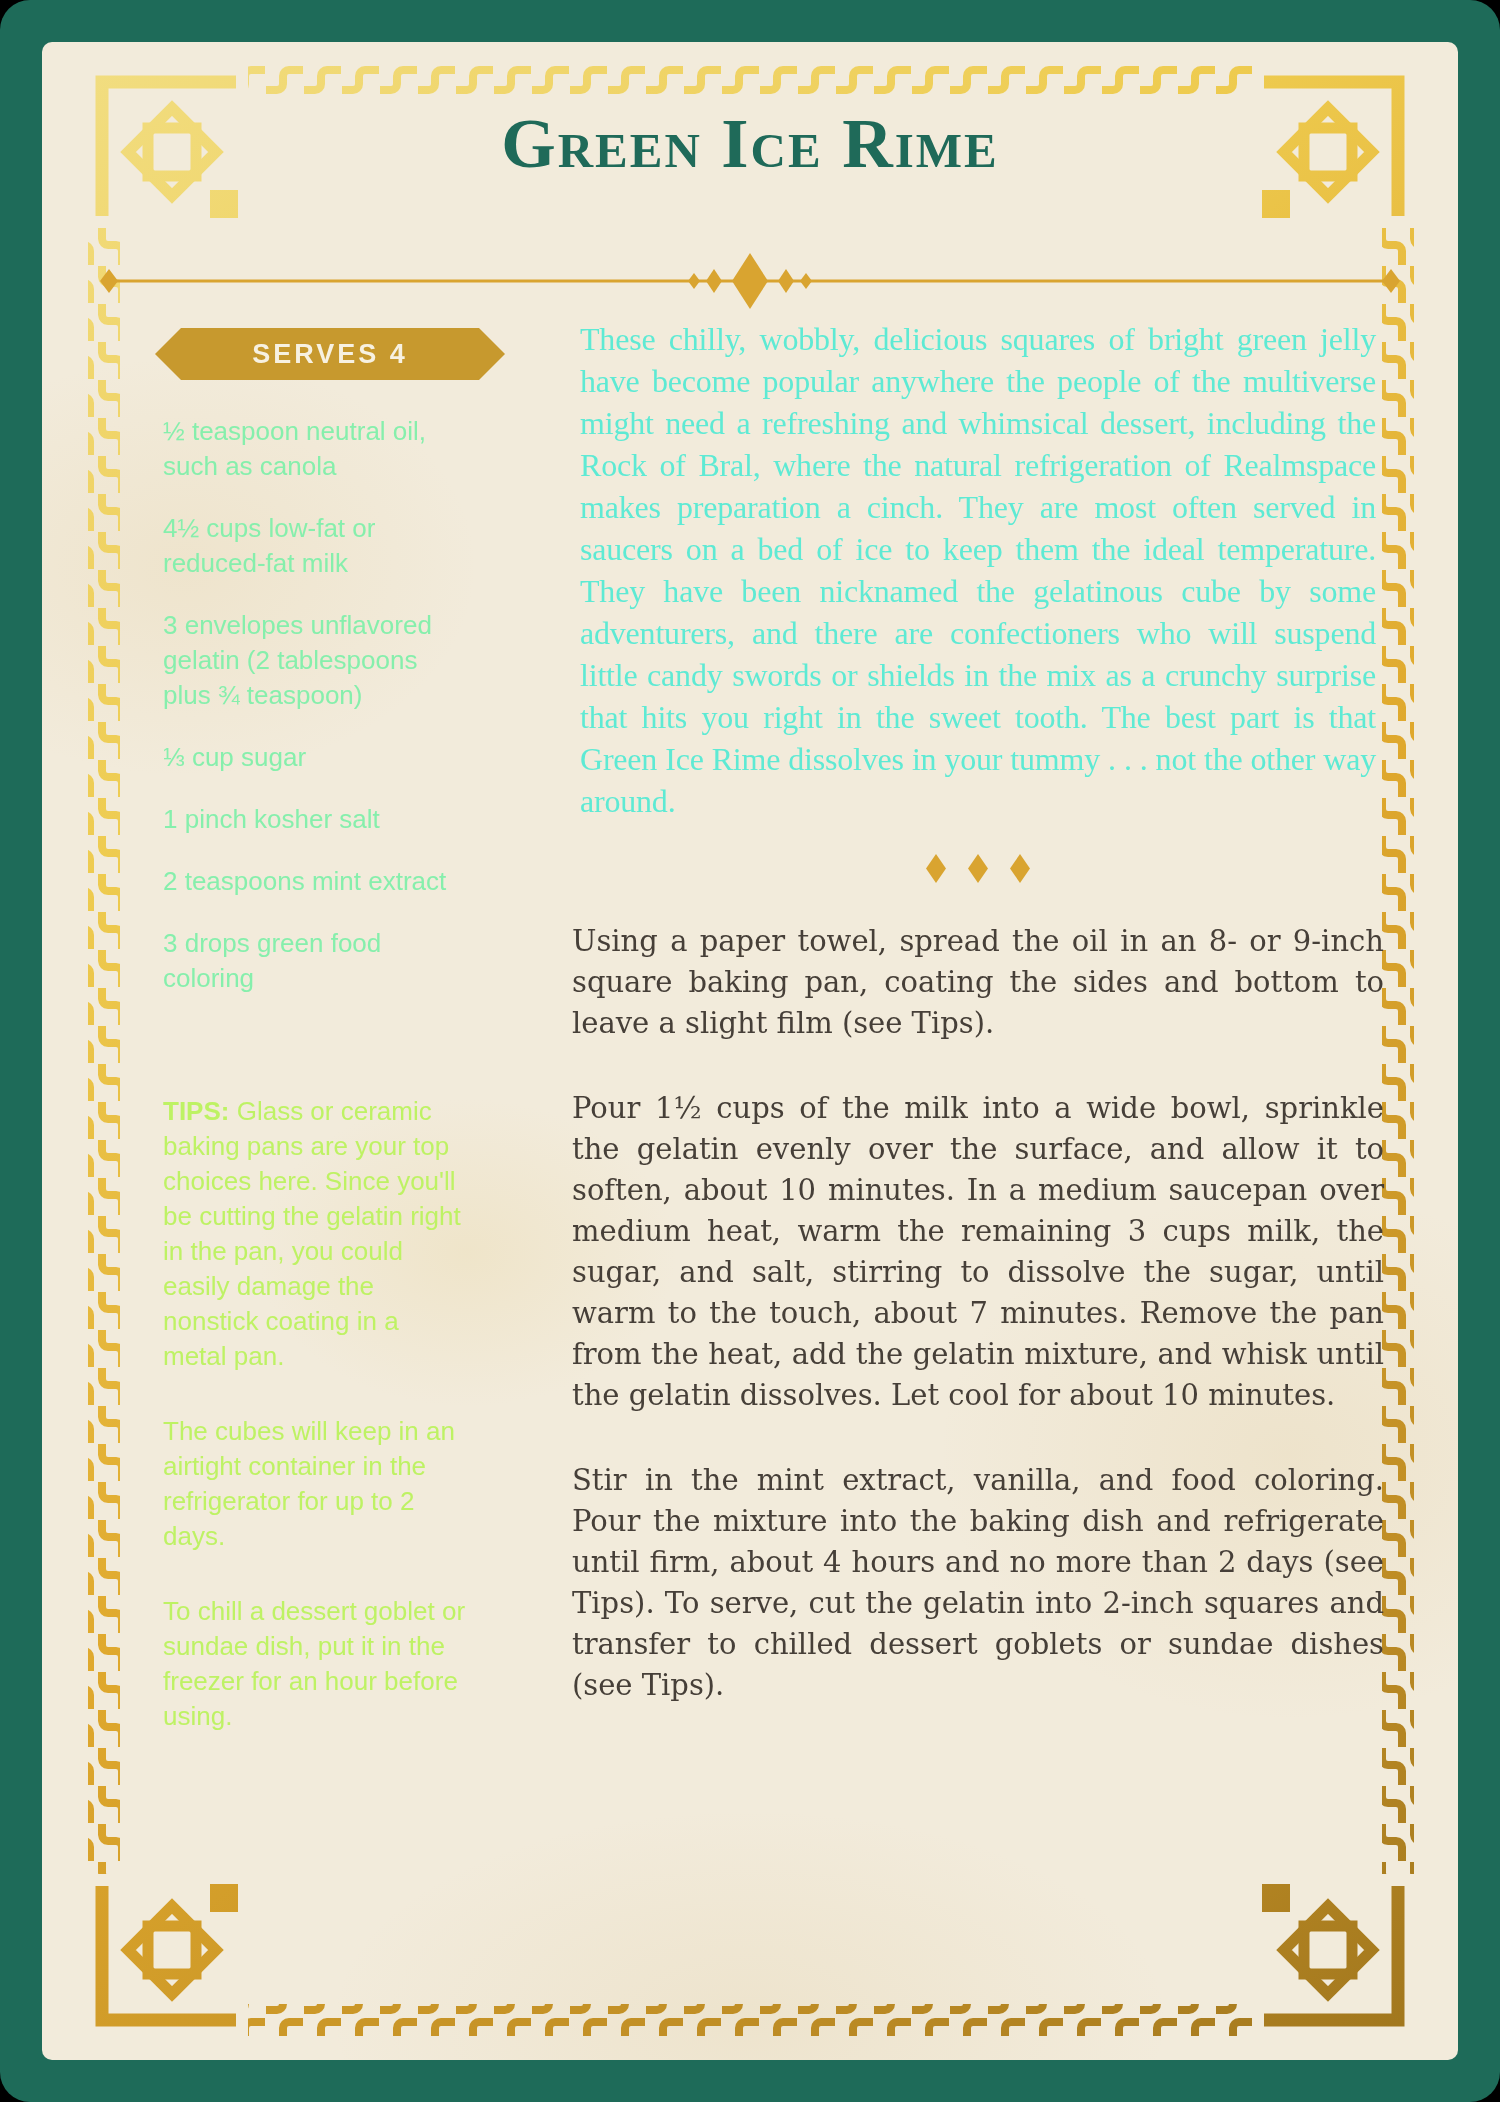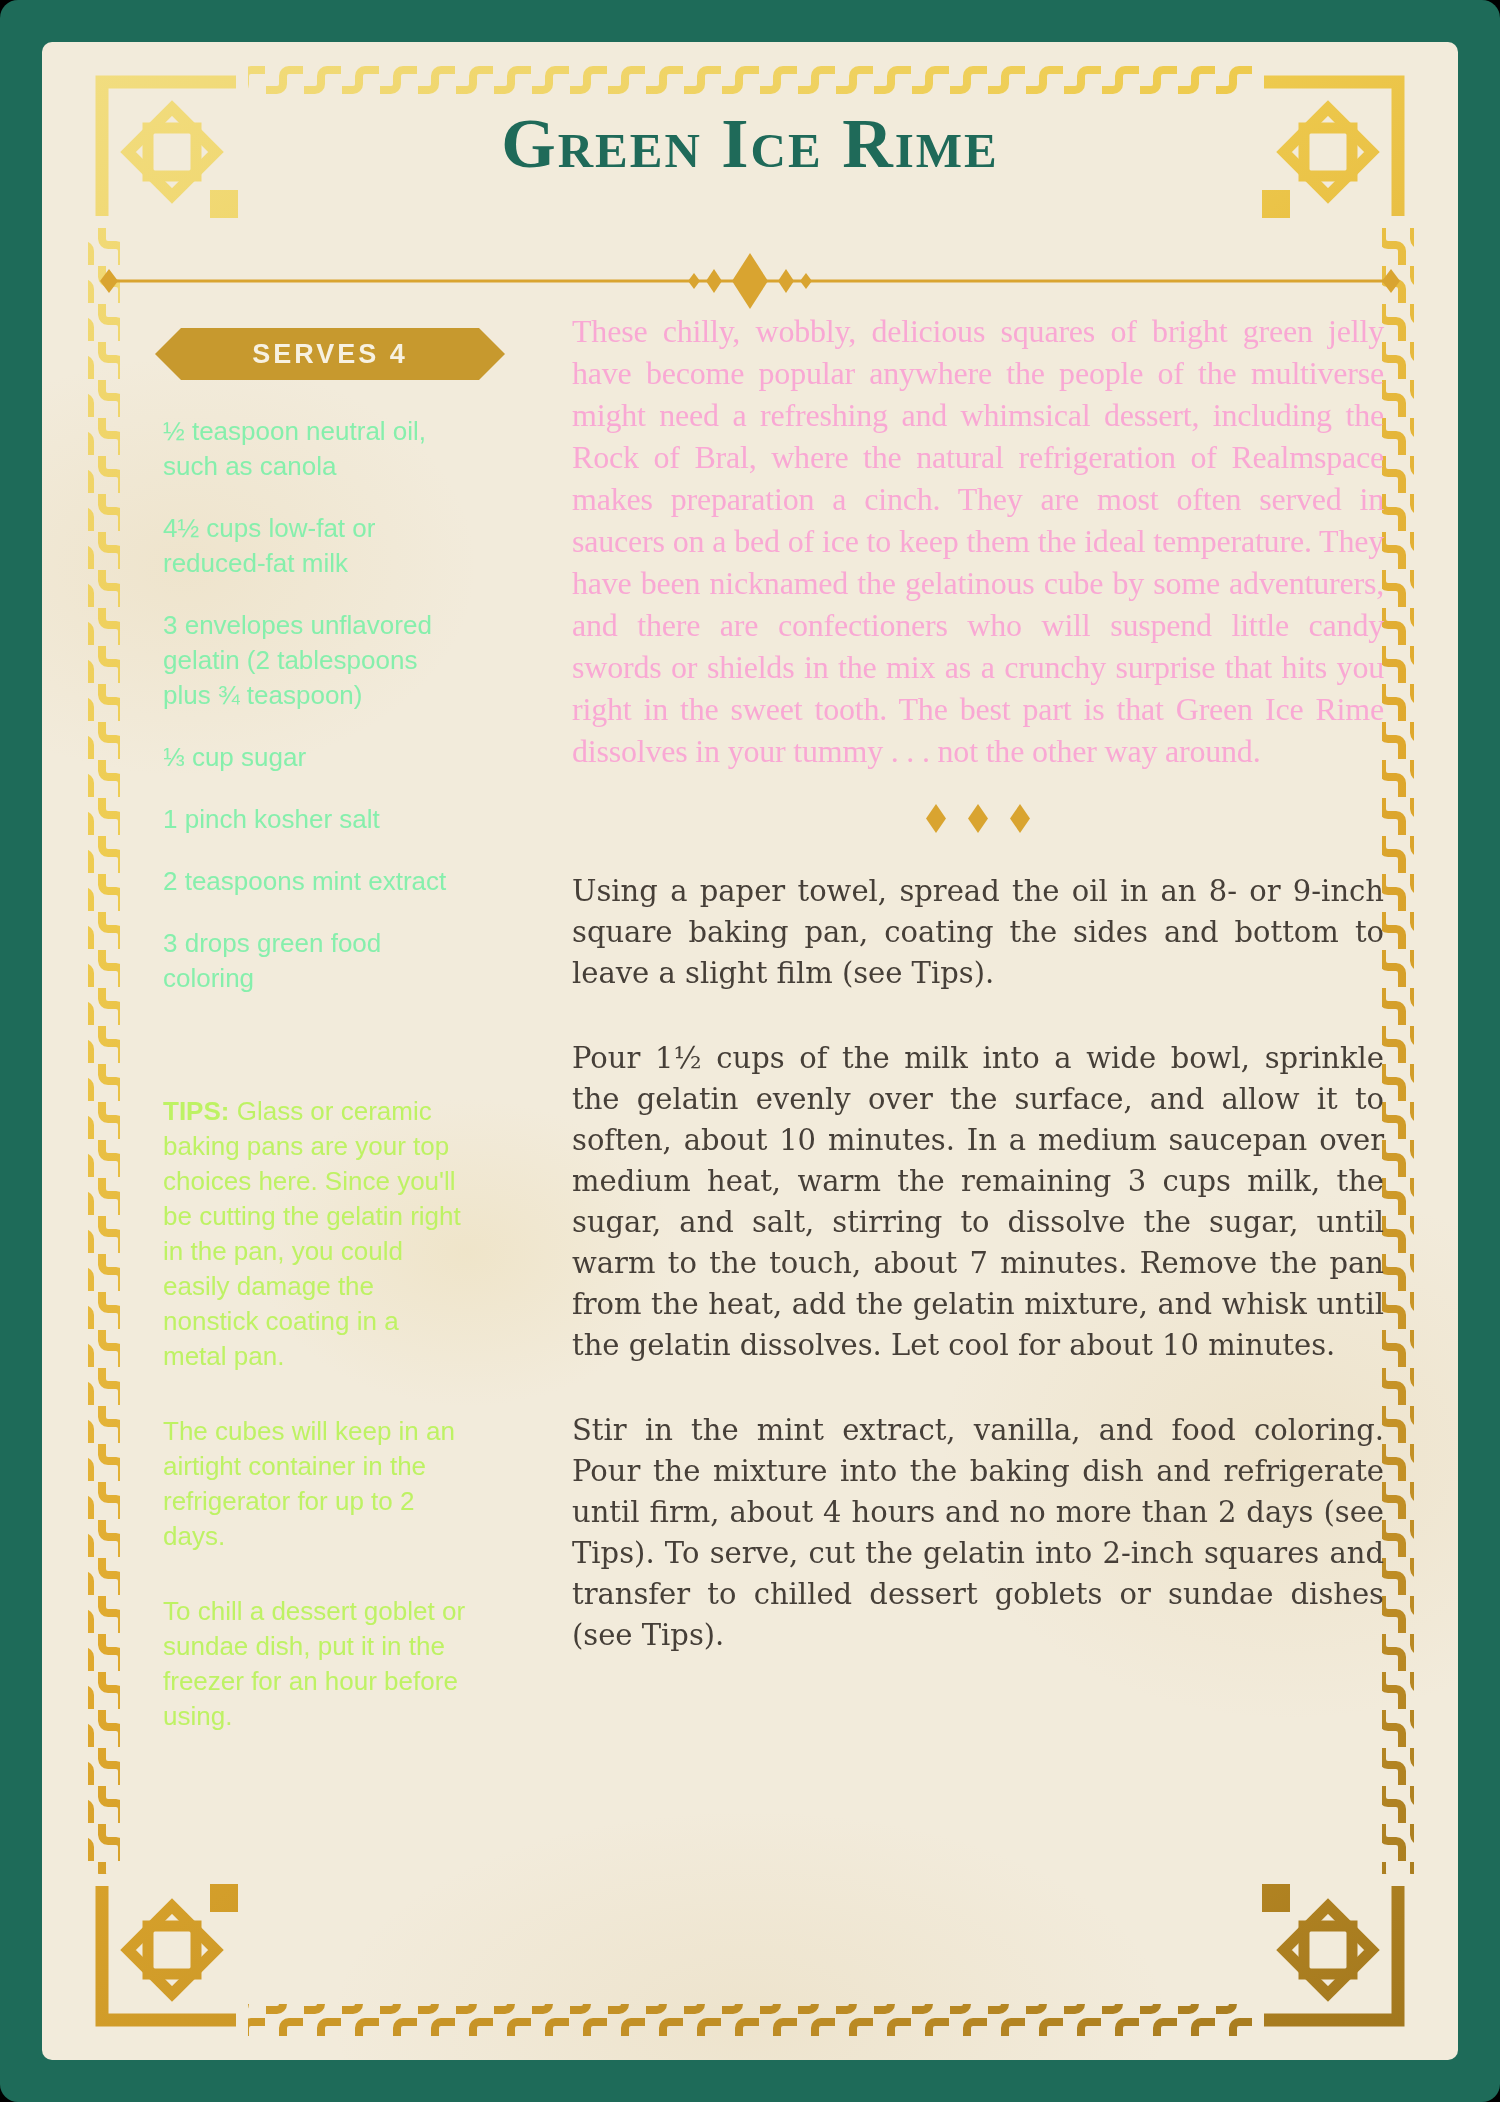--- a/index.html
+++ b/index.html
@@ -5,21 +5,21 @@
   html, body {
     margin: 0; padding: 0;
     width: 1500px; height: 2102px;
     background: #000;
     font-family: "Liberation Sans", sans-serif;
   }
   .card {
     position: relative;
     width: 1500px; height: 2102px;
     background: #1E6B59;
-    border-radius: 18px;
+    border-radius: 30px;
     overflow: hidden;
   }
   .parchment {
     position: absolute;
     left: 42px; top: 42px; right: 42px; bottom: 42px;
     border-radius: 10px;
     background:
       radial-gradient(ellipse 420px 300px at 10% 26%, rgba(222,196,138,0.18), transparent 70%),
       radial-gradient(ellipse 500px 380px at 88% 70%, rgba(214,185,120,0.16), transparent 70%),
       radial-gradient(ellipse 600px 300px at 50% 98%, rgba(210,182,118,0.14), transparent 70%),
@@ -73,26 +73,26 @@
     color: #86efac;
   }
   .tip {
     margin: 40px 0 0 0;
     font-size: 26px; line-height: 35px;
     color: #bef264;
   }
   .tip.first { margin-top: 98px; }
   .tip-label { font-weight: bold; }
   .intro {
-    margin: 0;
+    margin: 8px;
     font-family: "Liberation Serif", serif;
     font-size: 32px; line-height: 42px;
     letter-spacing: -0.2px;
     text-align: justify;
-    color: #f9a8d4;
+    color: #5eead4;
   }
   .diamond-row {
     display: flex; justify-content: center; gap: 22px;
     margin: 32px 0 38px 0;
   }
   .dmd {
     width: 20px; height: 29px;
     background: #D9A430;
     clip-path: polygon(50% 0, 100% 50%, 50% 100%, 0 50%);
   }

